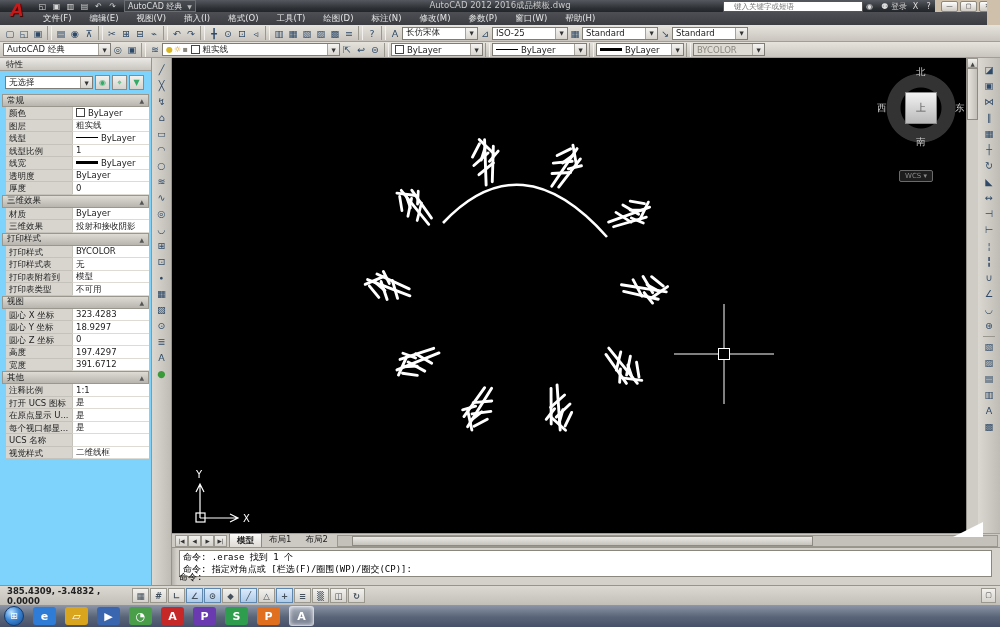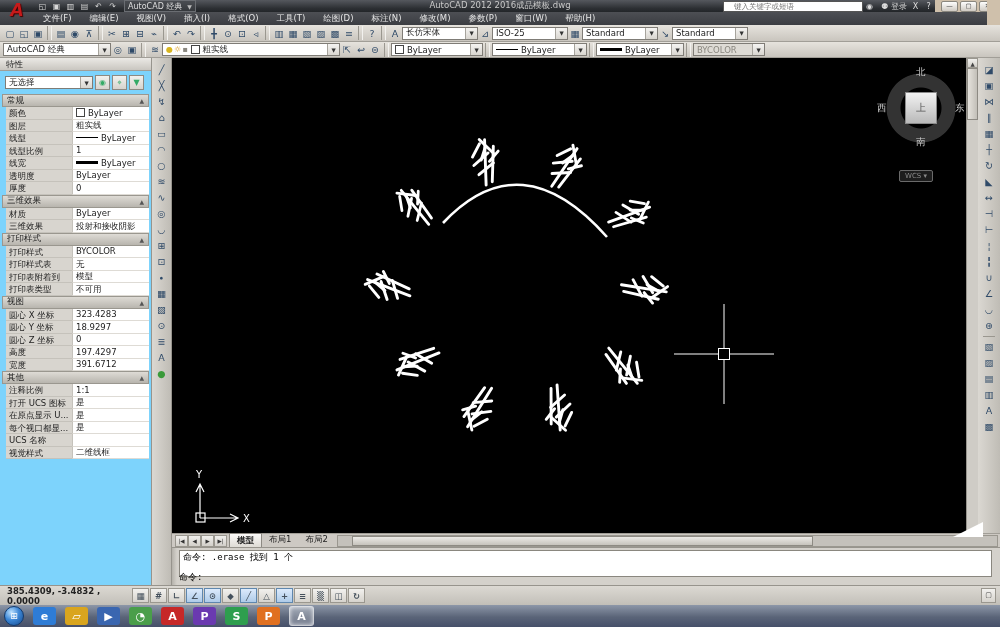--- a/index.html
+++ b/index.html
@@ -555,20 +555,21 @@
     <div id="hscroll">
       <div id="hthumb"></div>
       <div id="corner-wedge"></div>
     </div>
   </div>
 
   <div id="command">
     <div id="cmd-grip"></div>
     <div id="cmd-hist">
         <div class="cmd-line">命令: .erase 找到 1 个</div>
+        <div class="cmd-line">命令: 指定对角点或 [栏选(F)/圈围(WP)/圈交(CP)]:</div>
       </div>
     <div id="cmd-prompt">命令:</div>
   </div>
 
   <div id="statusbar">
     <span id="coords">385.4309, -3.4832 , 0.0000</span>
     <span id="st-toggles" style="display:flex;">
         <span class="st-btn">▦</span>
         <span class="st-btn">#</span>
         <span class="st-btn">∟</span>

